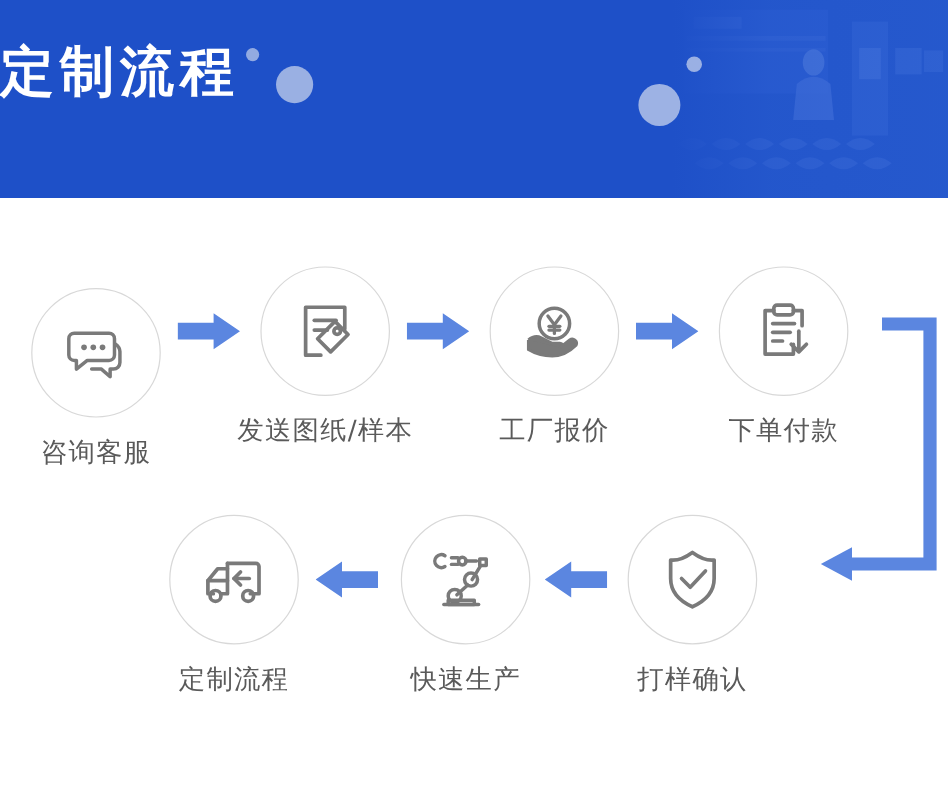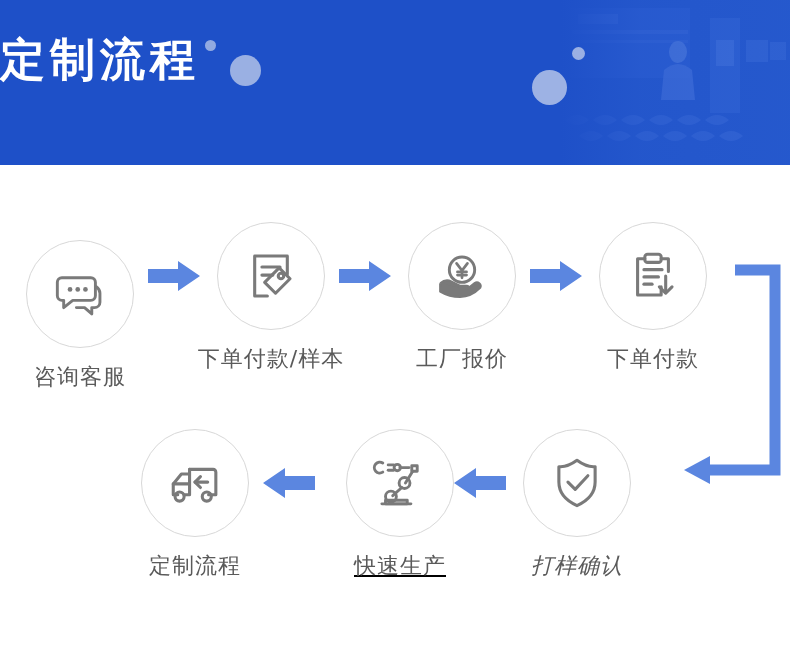--- a/index.html
+++ b/index.html
@@ -99,22 +99,22 @@
     white-space: nowrap;
   }
 
   
   #step-1 { left: 0px;   top: 75px; }
   #step-2 { left: 191px; top: 57px; }
   #step-3 { left: 382px; top: 57px; }
   #step-4 { left: 573px; top: 57px; }
   
   #step-5 { left: 115px; top: 264px; }
-  #step-6 { left: 320px; top: 264px; text-decoration: underline; }
-  #step-7 { left: 497px; top: 264px; font-style: italic; }
+  #step-6 { left: 308px; top: 264px; }
+  #step-7 { left: 497px; top: 264px; }
 
   .arrow {
     position: absolute;
     width: 52px;
     height: 34px;
   }
   
   #arrow-1 { left: 148px; top: 94px; }
   #arrow-2 { left: 339px; top: 94px; }
   #arrow-3 { left: 530px; top: 94px; }
@@ -209,21 +209,21 @@
       <svg width="58" height="58" viewBox="0 0 64 64">
         <g fill="none" stroke="#7a7a7a" stroke-width="3.4" stroke-linecap="round" stroke-linejoin="round">
           <path d="M14 10 h36 v20 M14 10 v44 h14"></path>
           <path d="M22 22 h20"></path>
           <path d="M22 31 h12"></path>
           <path d="M37 51 l-12 -12 16 -16 12 12 z"></path>
           <circle cx="43" cy="32" r="3"></circle>
         </g>
       </svg>
     </div>
-    <div class="step-label">下单付款/样本</div>
+    <div class="step-label">发送图纸/样本</div>
   </div>
 
   <div class="step" id="step-3">
     <div class="step-circle">
       <svg width="58" height="58" viewBox="0 0 64 64">
         <circle cx="32" cy="25" r="14" fill="none" stroke="#7a7a7a" stroke-width="3.2"></circle>
         <g fill="none" stroke="#7a7a7a" stroke-width="3" stroke-linecap="round">
           <path d="M26 18 l6 8 6 -8"></path>
           <path d="M32 26 v8"></path>
           <path d="M27 27.5 h10"></path>

